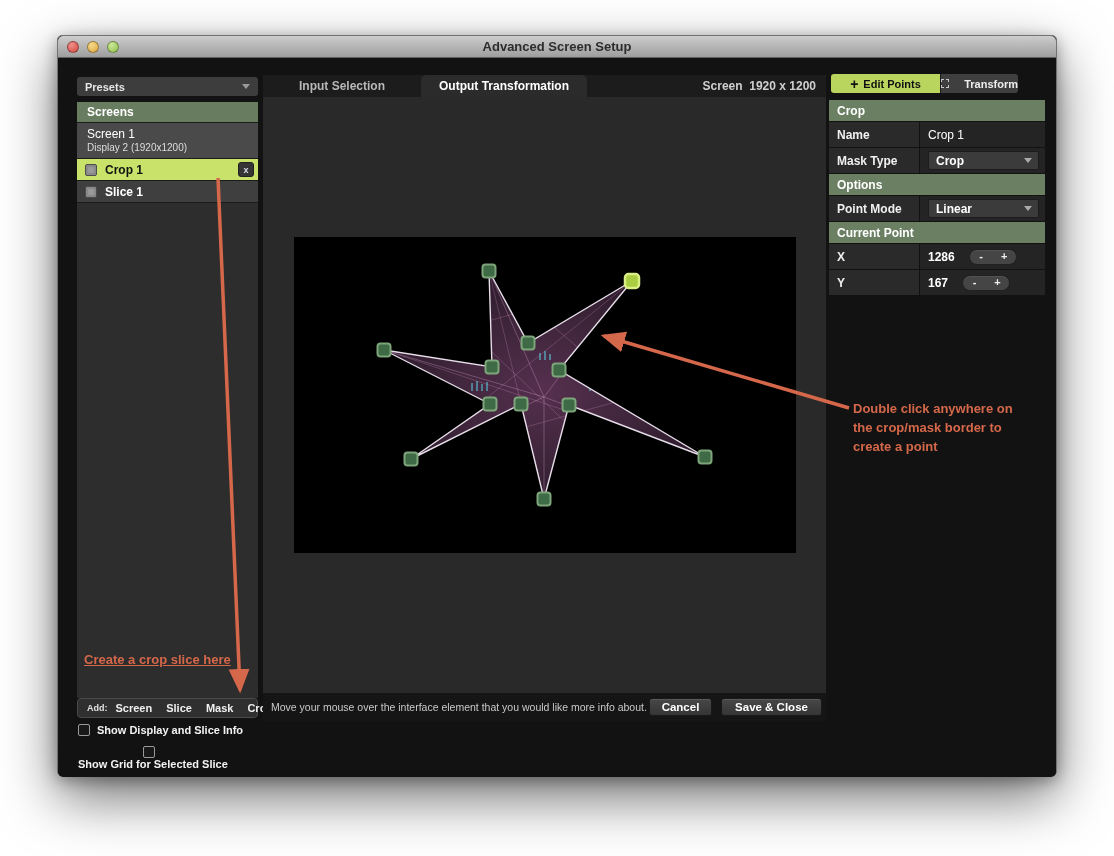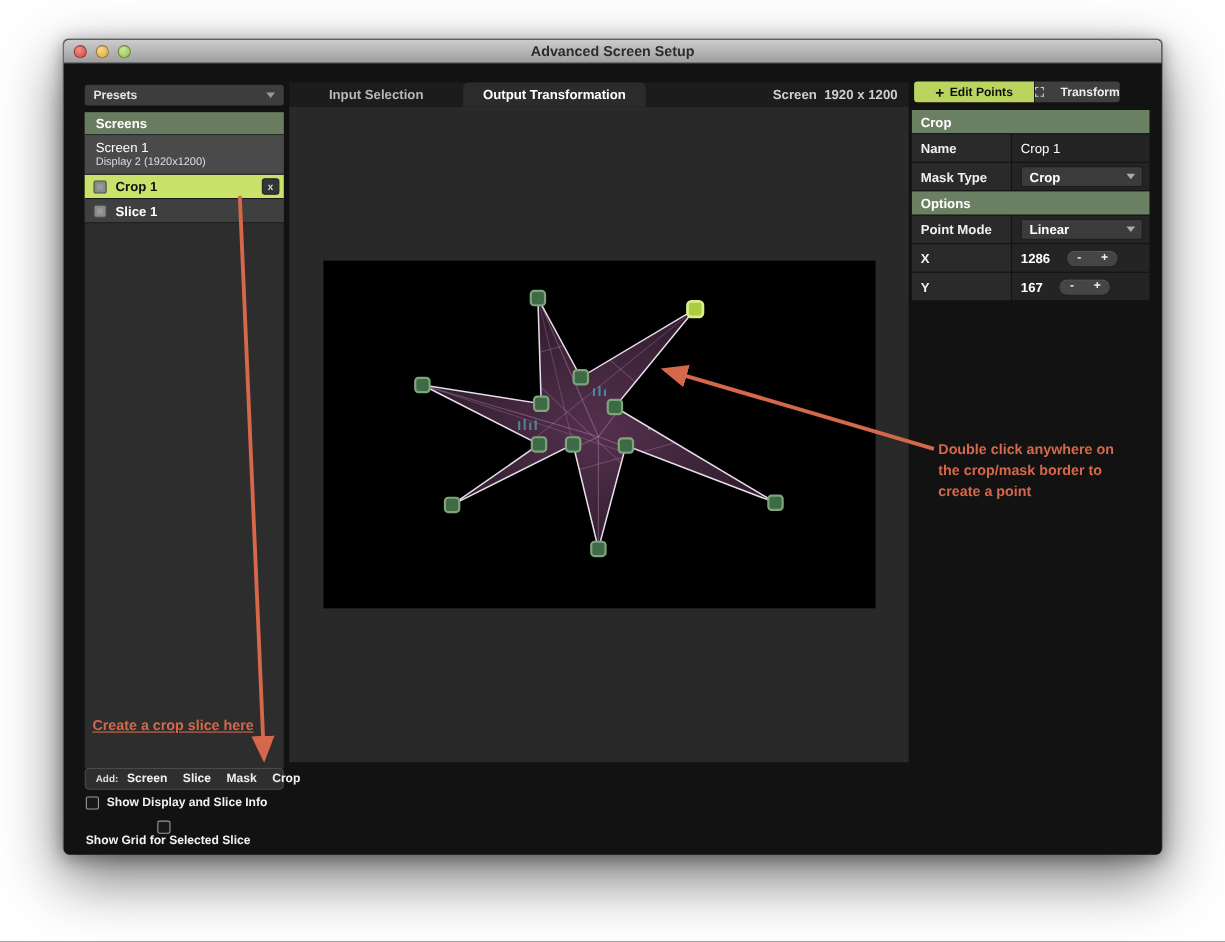--- a/index.html
+++ b/index.html
@@ -228,20 +228,25 @@
           <rect x="243.5" y="255.5" width="13" height="13" rx="3" fill="#3e6a45" stroke="#7da47a" stroke-width="2"></rect>
           <rect x="220.5" y="160.5" width="13" height="13" rx="3" fill="#3e6a45" stroke="#7da47a" stroke-width="2"></rect>
           <rect x="110.5" y="215.5" width="13" height="13" rx="3" fill="#3e6a45" stroke="#7da47a" stroke-width="2"></rect>
           <rect x="189.5" y="160.5" width="13" height="13" rx="3" fill="#3e6a45" stroke="#7da47a" stroke-width="2"></rect>
           <rect x="83.5" y="106.5" width="13" height="13" rx="3" fill="#3e6a45" stroke="#7da47a" stroke-width="2"></rect>
           <rect x="191.5" y="123.5" width="13" height="13" rx="3" fill="#3e6a45" stroke="#7da47a" stroke-width="2"></rect>
         </g>
       </svg>
     </div>
 
+    <div class="statusbar">
+      <span class="msg">Move your mouse over the interface element that you would like more info about.</span>
+      <div class="btn cancel">Cancel</div>
+      <div class="btn save">Save &amp; Close</div>
+    </div>
 
     <div class="toolbtns">
       <div class="tb-edit">
         <span class="plus">+</span>
         <span>Edit Points</span>
       </div>
       <div class="tb-trans">
         <span class="sel-icon"></span>
         <span>Transform</span>
       </div>
@@ -268,20 +273,23 @@
         <span>Options</span>
       </div>
       <div class="ins-row">
         <div class="ins-label">Point Mode</div>
         <div class="ins-value dropdown">
           <div class="dd-inner">
             <span>Linear</span>
             <span class="dd-arrow"></span>
           </div>
         </div>
+      </div>
+      <div class="ins-header">
+        <span>Current Point</span>
       </div>
       <div class="ins-row">
         <div class="ins-label">X</div>
         <div class="ins-value">
           <span class="num">1286</span>
           <span class="stepper">
             <span>-</span>
             <span>+</span>
           </span>
         </div>

